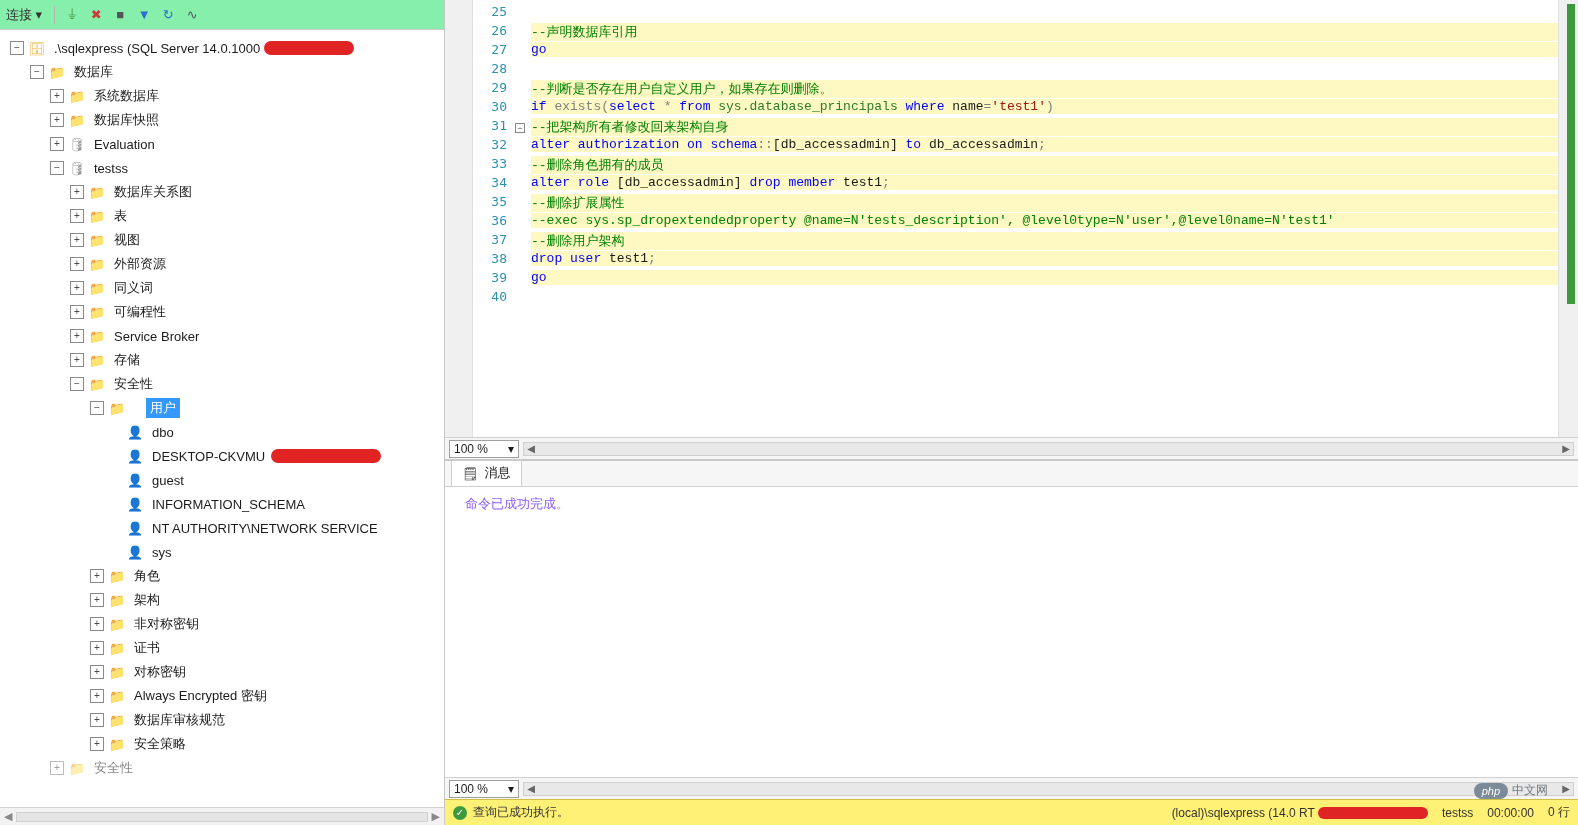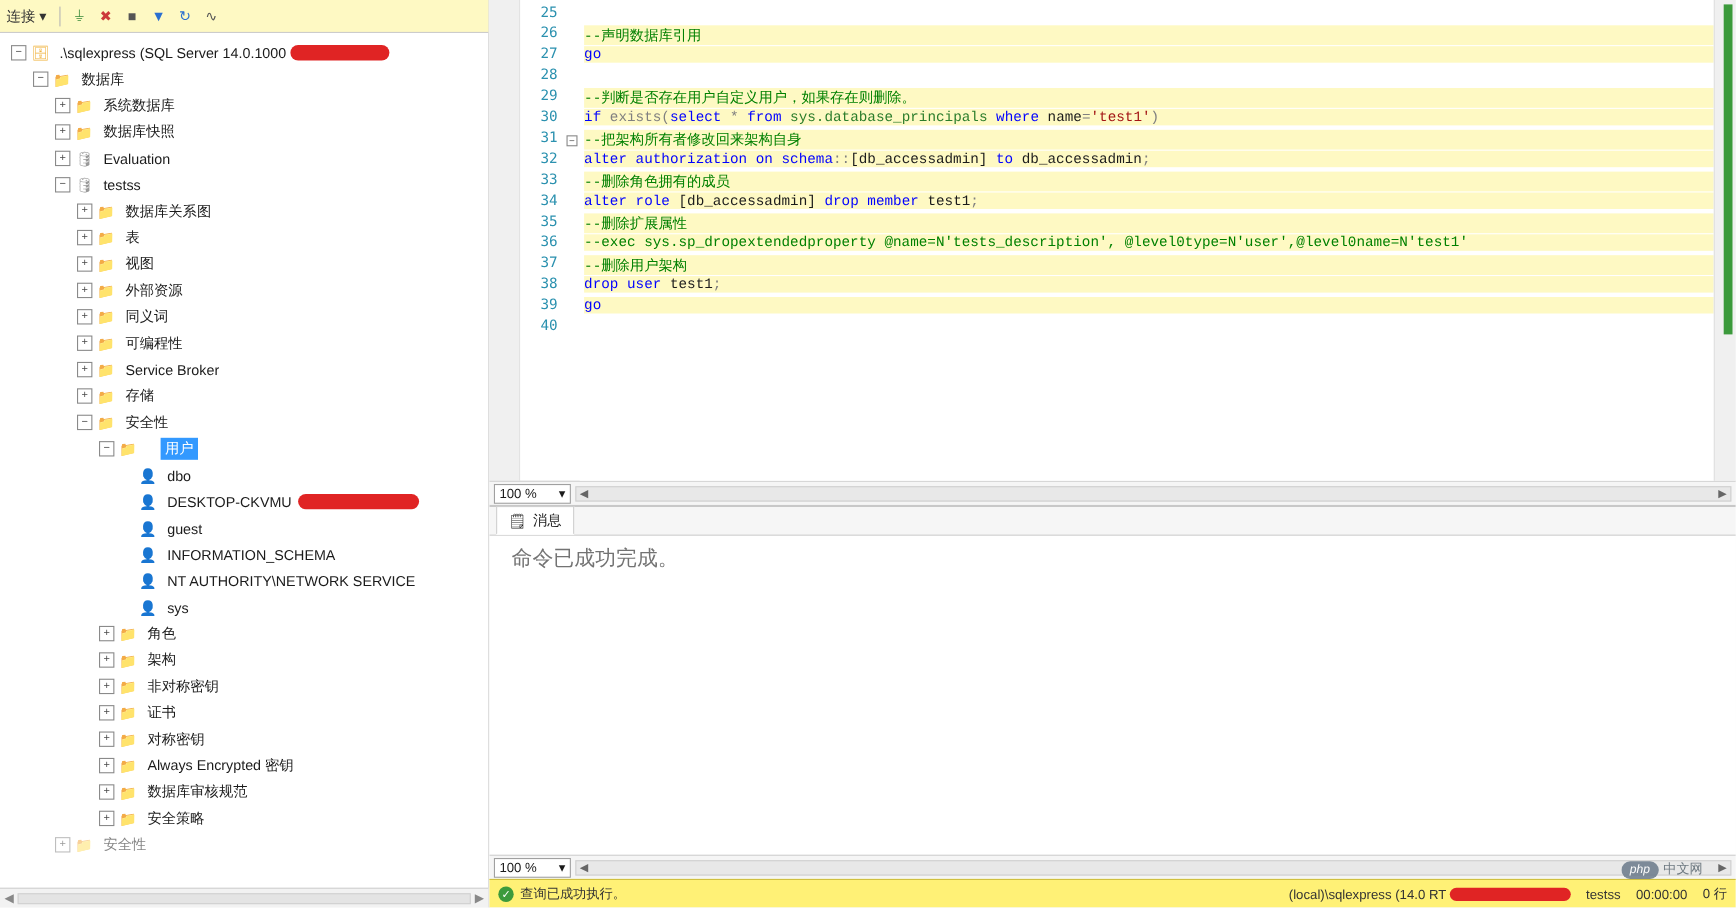--- a/index.html
+++ b/index.html
@@ -18,21 +18,21 @@
   
   .left-pane {
     width: 445px;
     background: #ffffff;
     border-right: 1px solid #c8c8c8;
     display: flex;
     flex-direction: column;
   }
   .toolbar {
     height: 30px;
-    background: #fef9c3;
+    background: #86efac;
     border-bottom: 1px solid #cccccc;
     display: flex;
     align-items: center;
     padding: 0 6px;
     gap: 2px;
   }
   .toolbar .label { margin-right: 6px; color: #333; }
   .toolbar .sep { width: 1px; height: 18px; background: #b5b5b5; margin: 0 4px; }
   .tb-btn {
     width: 22px; height: 22px;
@@ -103,21 +103,21 @@
     font-size: 12px; display:flex; align-items:center; justify-content:space-between;
     padding: 0 4px;
   }
   .hscroll { flex:1; height:14px; background:#e8e8e8; border:1px solid #cfcfcf; display:flex; align-items:center; }
   .hscroll .arrow { width:14px; text-align:center; color:#666; font-size:10px; }
   .hscroll .track { flex:1; }
   
   .msg-pane { border-top: 2px solid #c8c8c8; flex-shrink:0; height: 340px; display:flex; flex-direction:column; background:#fff; }
   .msg-tabs { height: 26px; display:flex; align-items:flex-end; padding-left:6px; border-bottom:1px solid #cfcfcf; background:#f6f6f6; }
   .msg-tab { padding: 3px 10px; border:1px solid #cfcfcf; border-bottom:1px solid #fff; background:#fff; display:flex; align-items:center; gap:6px; }
-  .msg-body { flex:1; padding: 8px 20px; font-size:19px; overflow:auto; color:#737373; }
+  .msg-body { flex:1; padding: 8px 20px; font-size:13px; overflow:auto; color:#8b5cf6; }
   
   .status {
     height: 26px; background: #fff176; border-top:1px solid #d0c040;
     display:flex; align-items:center; padding: 0 8px; justify-content:space-between;
     font-size: 12px; color:#333;
   }
   .status-left { display:flex; align-items:center; gap:6px; }
   .status-right { display:flex; align-items:center; gap:14px; }
   .green-check {
     width:14px; height:14px; border-radius:50%; background:#3c9a3c; color:#fff;

